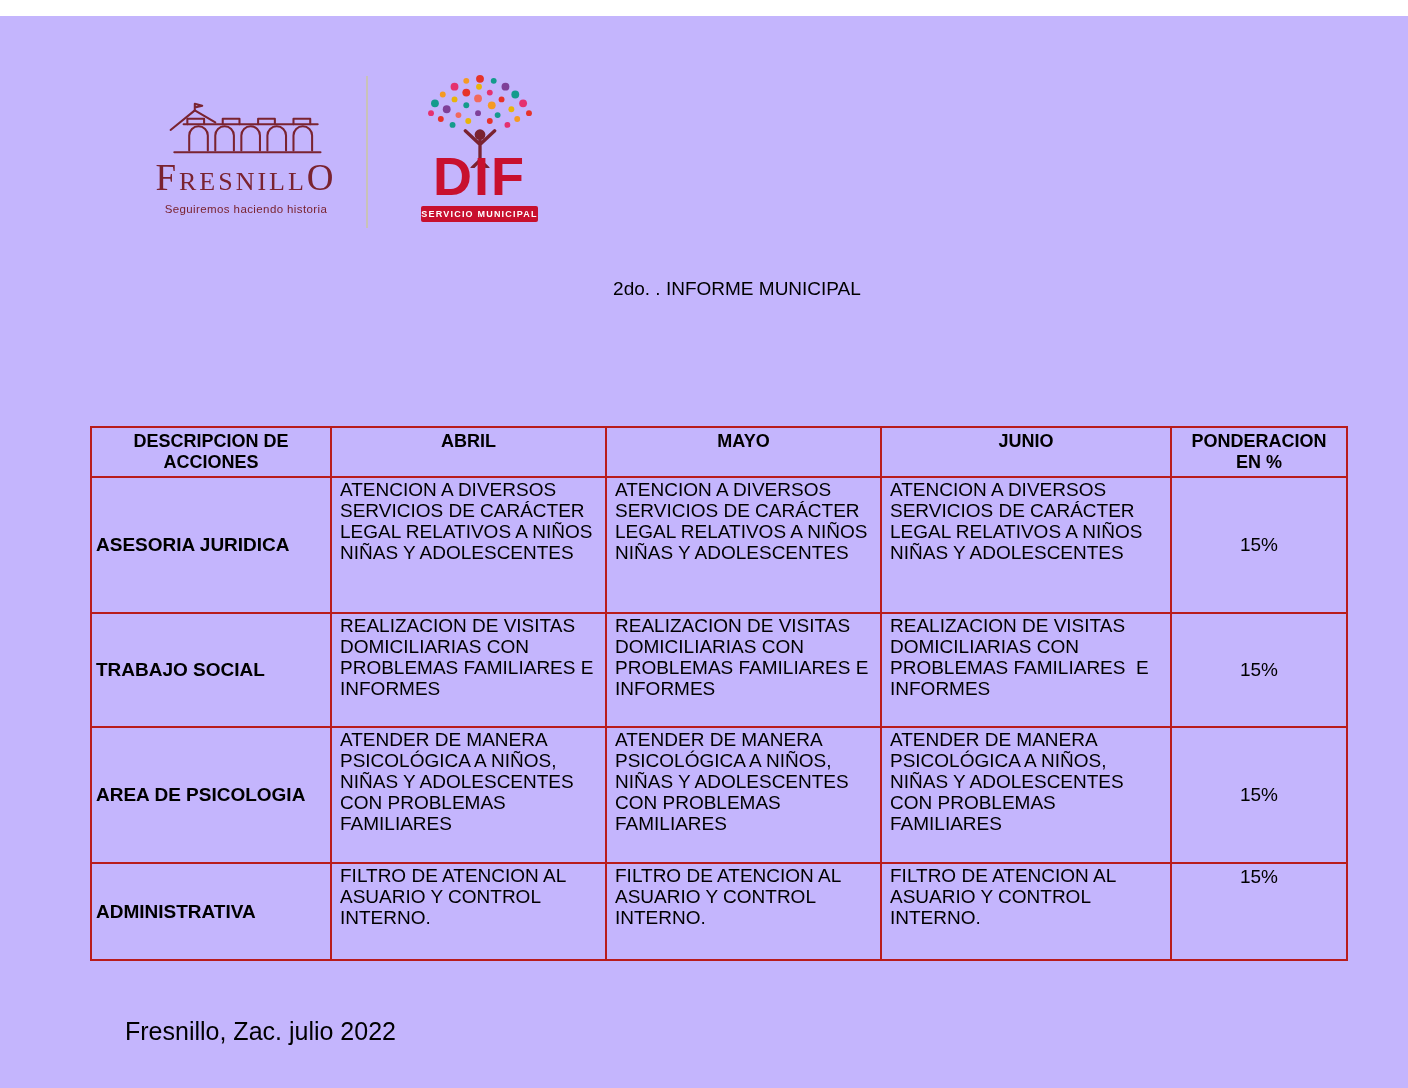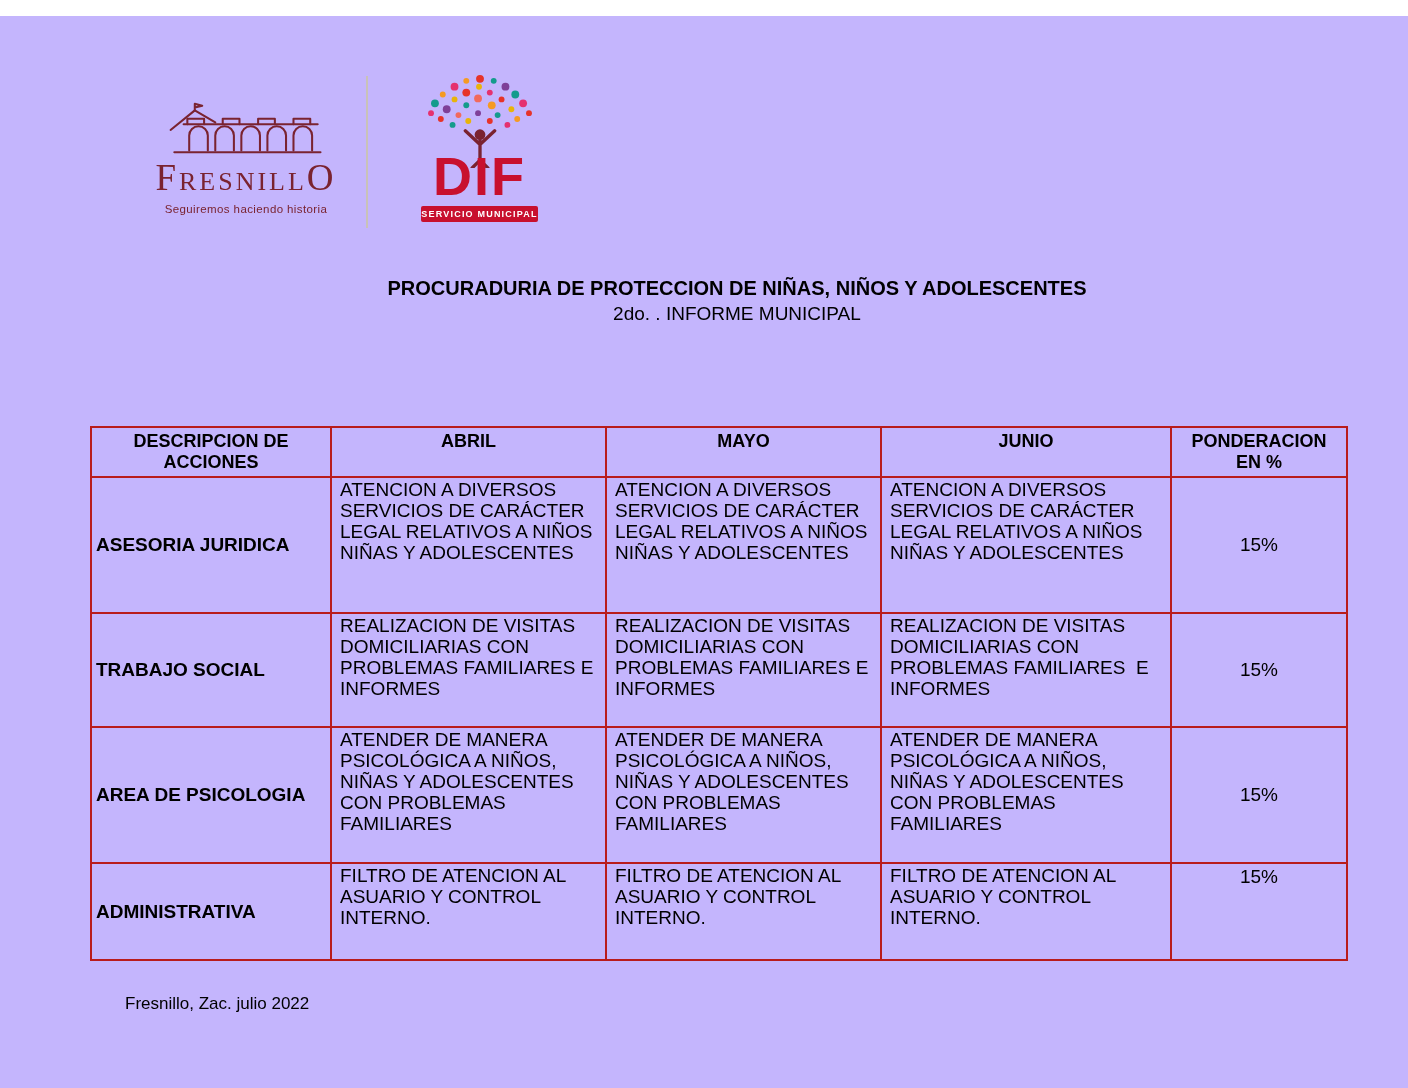--- a/index.html
+++ b/index.html
@@ -54,21 +54,21 @@
   td.desc { font-size:19px; font-weight:bold; text-align:left; vertical-align:middle; padding:2px 4px; line-height:22px; }
   td.cell { font-size:19px; vertical-align:top; text-align:left; padding:1px 8px 1px 8px; line-height:21px; white-space:pre-wrap; }
   td.pct  { font-size:19px; text-align:center; vertical-align:middle; }
   tr.row-last td.pct { vertical-align:top; padding-top:2px; }
   tr.row-0 { height:136px; }
   tr.row-1 { height:114px; }
   tr.row-2 { height:136px; }
   tr.row-3 { height:97px; }
 
   
-  .footer { position:absolute; left:125px; top:978px; font-size:17px; }
+  .footer { position:absolute; left:125px; top:1001px; font-size:25px; }
 </style>
 </head>
 <body>
 
 <div class="page">
 
   <header class="logo-row">
     <div class="fresnillo">
       <svg class="monument" viewBox="0 0 170 58" aria-hidden="true">
         <path d="M4 30 L30 9 L52 22"></path>
@@ -122,21 +122,20 @@
           <circle cx="70" cy="50" r="3" fill="#e63329"></circle>
         <circle class="dif-person-head" cx="60" cy="64" r="5.5"></circle>
         <path class="dif-person" d="M60 70 V90 M60 74 L45 60 M60 74 L75 60 M60 90 L52 98 M60 90 L68 98"></path>
       </svg>
       <div class="dif-name">DIF</div>
       <div class="dif-banner">SERVICIO MUNICIPAL</div>
     </div>
   </header>
 
   <section class="title-block">
-    <div class="t1">PROCURADURIA DE PROTECCION DE NIÑAS, NIÑOS Y ADOLESCENTES</div>
     <div class="t2">2do. . INFORME MUNICIPAL</div>
   </section>
 
   <table class="report-table">
     <colgroup>
       <col style="width:240px">
         <col style="width:275px">
         <col style="width:275px">
         <col style="width:290px">
         <col style="width:176px">

